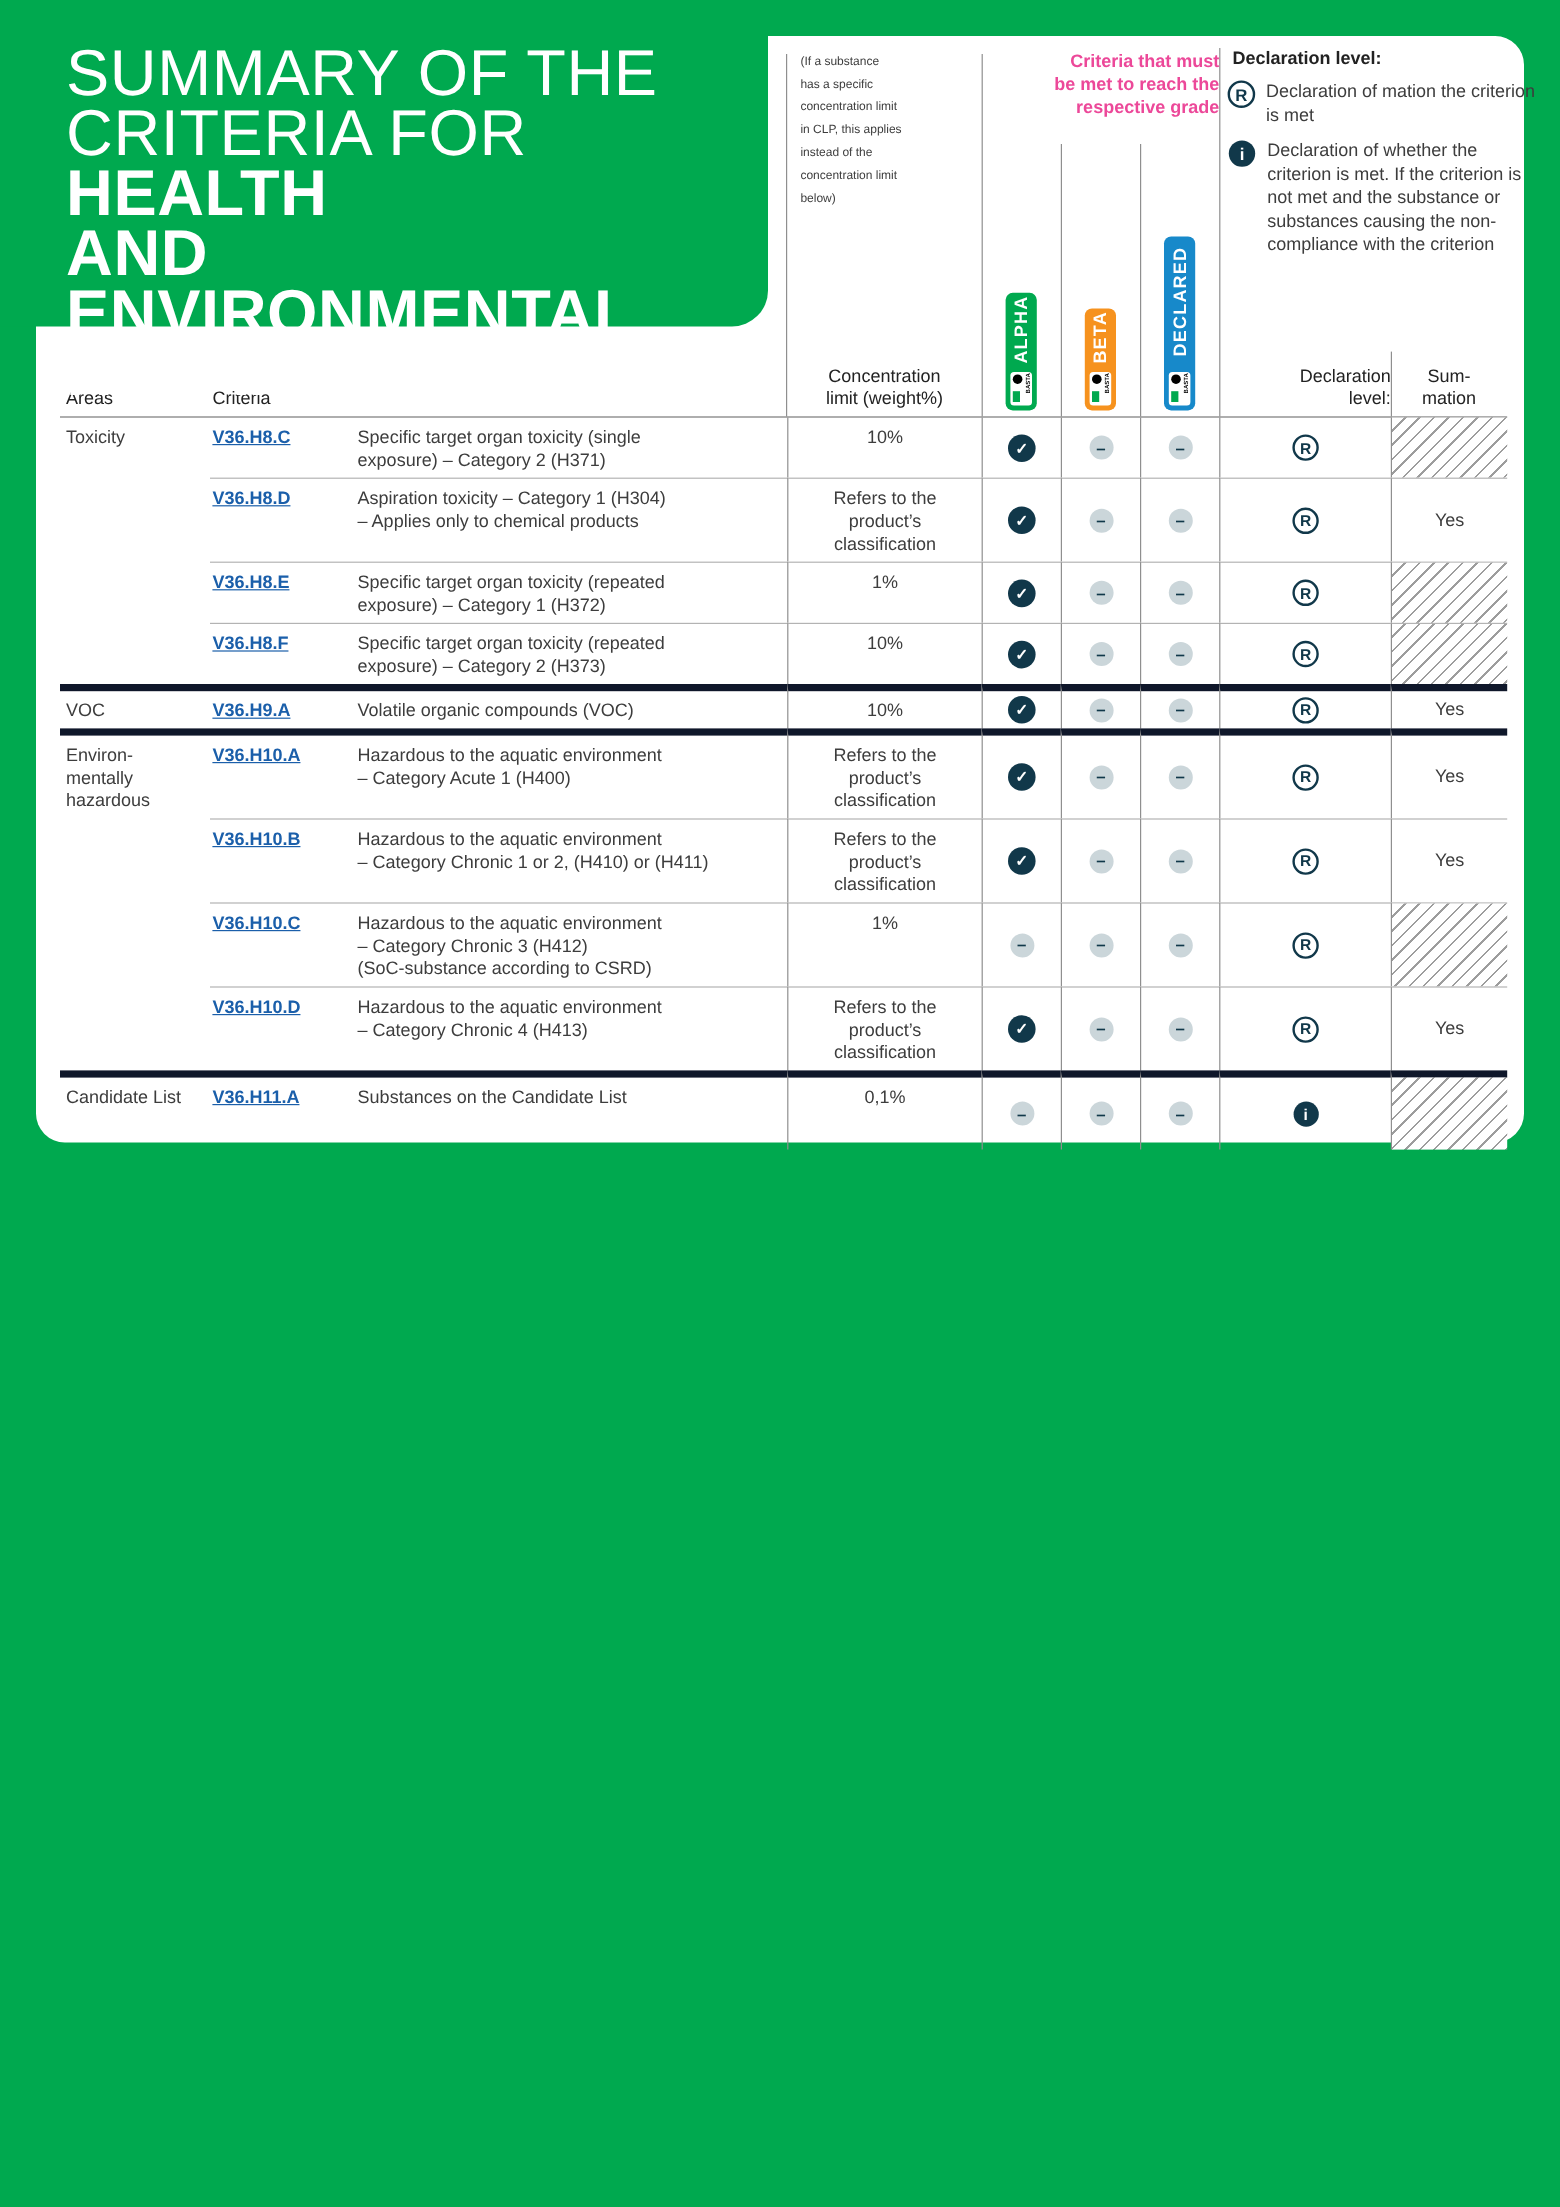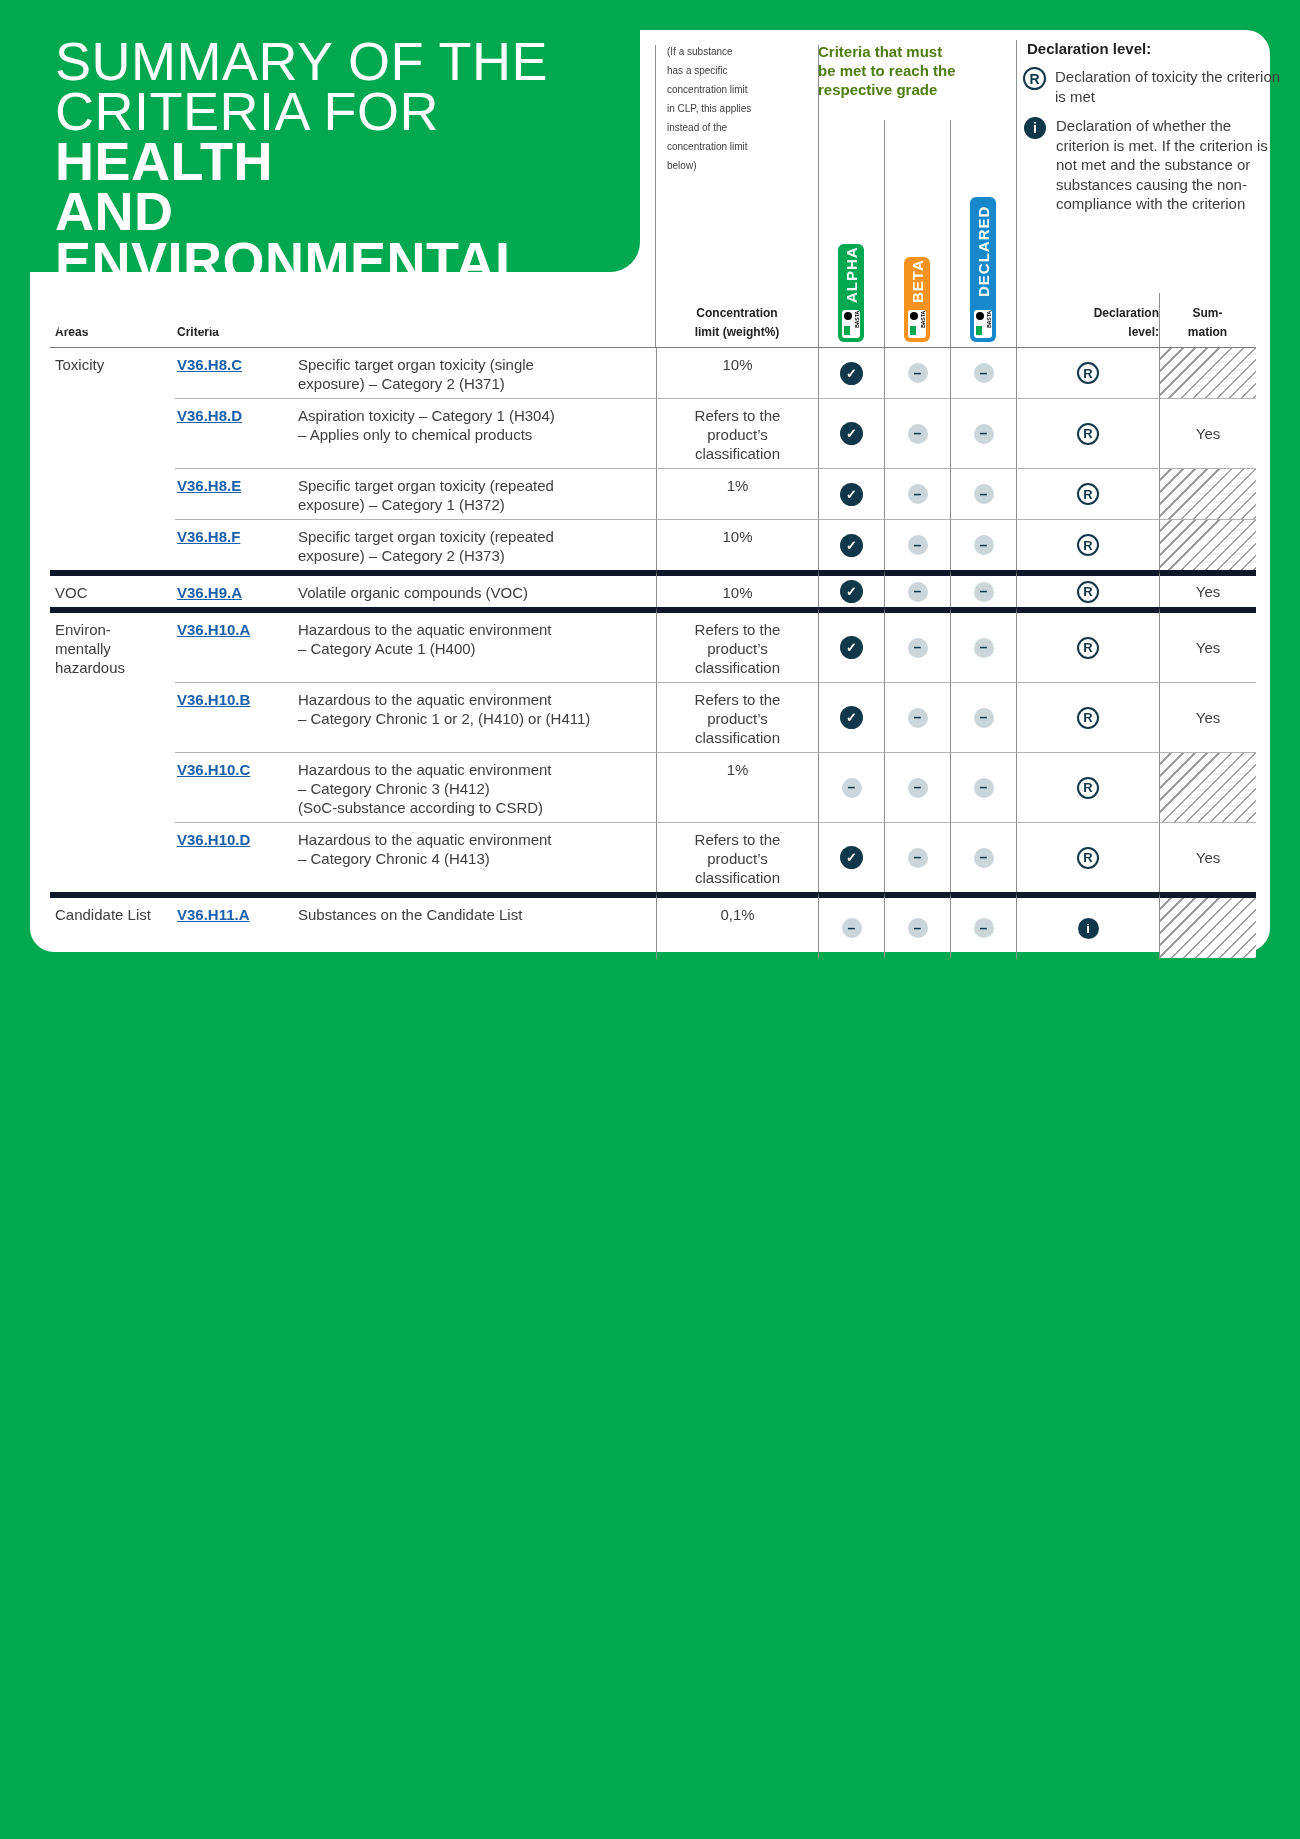--- a/index.html
+++ b/index.html
@@ -10,21 +10,21 @@
   *{box-sizing:border-box}
   body{margin:0;font-family:"Liberation Sans",sans-serif;}
   .stage{position:relative;width:1300px;height:1839px;background:var(--green);overflow:hidden}
   .card{position:absolute;left:30px;top:30px;width:1240px;height:922px;background:#fff;border-radius:24px;z-index:1}
   .titleblock{position:absolute;left:0;top:0;width:640px;height:272px;background:var(--green);border-bottom-right-radius:30px;z-index:2}
   .titleblock h1{margin:0;padding:36px 0 0 55px;font-size:54px;line-height:50px;color:#fff;font-weight:normal;letter-spacing:.5px;white-space:pre-line}
   .t-bold{font-weight:bold}
 
   
   .hnote{position:absolute;left:637px;top:12px;width:152px;font-size:10px;line-height:19px;color:var(--txt);white-space:pre-line}
-  .hgrades{position:absolute;left:788px;top:12px;width:198px;text-align:left;font-weight:bold;font-size:15px;line-height:19px;color:#4d7c0f;white-space:pre-line}
+  .hgrades{position:absolute;left:788px;top:12px;width:198px;text-align:right;font-weight:bold;font-size:15px;line-height:19px;color:#ec4899;white-space:pre-line}
   .hl{position:absolute;width:1px;background:var(--line-mid)}
   .hl1{left:625px;top:15px;height:302px}
   .hl2{left:788px;top:15px;height:302px}
   .hl3{left:854px;top:90px;height:227px}
   .hl4{left:920px;top:90px;height:227px}
   .hl5{left:986px;top:10px;height:307px}
   .hl6{left:1129px;top:263px;height:54px}
 
   .badges{position:absolute;left:788px;top:0;width:198px;height:312px}
   .badge{position:absolute;bottom:0;width:26px;border-radius:6px;display:flex;flex-direction:column;align-items:center}
@@ -39,21 +39,21 @@
 
   .legend{position:absolute;left:993px;top:10px;width:258px}
   .legend-h{font-weight:bold;font-size:15px;color:#222;margin:0 0 10px 4px}
   .legend-item{display:flex;gap:9px;margin-bottom:10px}
   .lic{flex:0 0 auto;display:flex;align-items:center;justify-content:center;font-weight:bold;font-size:14px}
   .lic-R{width:23px;height:23px;border:2px solid var(--dark);border-radius:50%;color:var(--dark)}
   .lic-i{width:22px;height:22px;background:var(--dark);border-radius:50%;color:#fff;margin:1px}
   .ltext{font-size:15px;line-height:19.5px;color:var(--txt)}
 
   
-  .th{position:absolute;font-weight:bold;font-size:12px;line-height:19px;color:#222;white-space:pre-line}
+  .th{position:absolute;font-weight:normal;font-size:15px;line-height:19px;color:#222;white-space:pre-line}
   .th-areas{left:25px;top:293px}
   .th-criteria{left:147px;top:293px}
   .th-conc{left:626px;top:274px;width:162px;text-align:center}
   .th-decl{left:986px;top:274px;width:143px;text-align:right}
   .th-sum{left:1129px;top:274px;width:97px;text-align:center}
 
   
   .tbl{position:absolute;left:20px;top:317px;width:1206px;border-top:1.5px solid var(--line-strong)}
   .trow{display:grid;grid-template-columns:125px 115px 366px 162px 66px 66px 66px 143px 97px;min-height:34px}
   .trow:last-child{min-height:66px}
@@ -123,21 +123,21 @@
             <span class="bt">BASTA</span>
           </div>
         </div>
       </div>
 
     <div class="legend">
       <div class="legend-h">Declaration level:</div>
       <div id="legend-items">
           <div class="legend-item">
             <span class="lic lic-R">R</span>
-            <div class="ltext">Declaration of toxicity the criterion is met</div>
+            <div class="ltext">Declaration of mation the criterion is met</div>
           </div>
           <div class="legend-item">
             <span class="lic lic-i">i</span>
             <div class="ltext">Declaration of whether the criterion is met. If the criterion is not met and the substance or substances causing the non-compliance with the criterion</div>
           </div>
         </div>
     </div>
 
     <div class="th th-areas">Areas</div>
     <div class="th th-criteria">Criteria</div>

